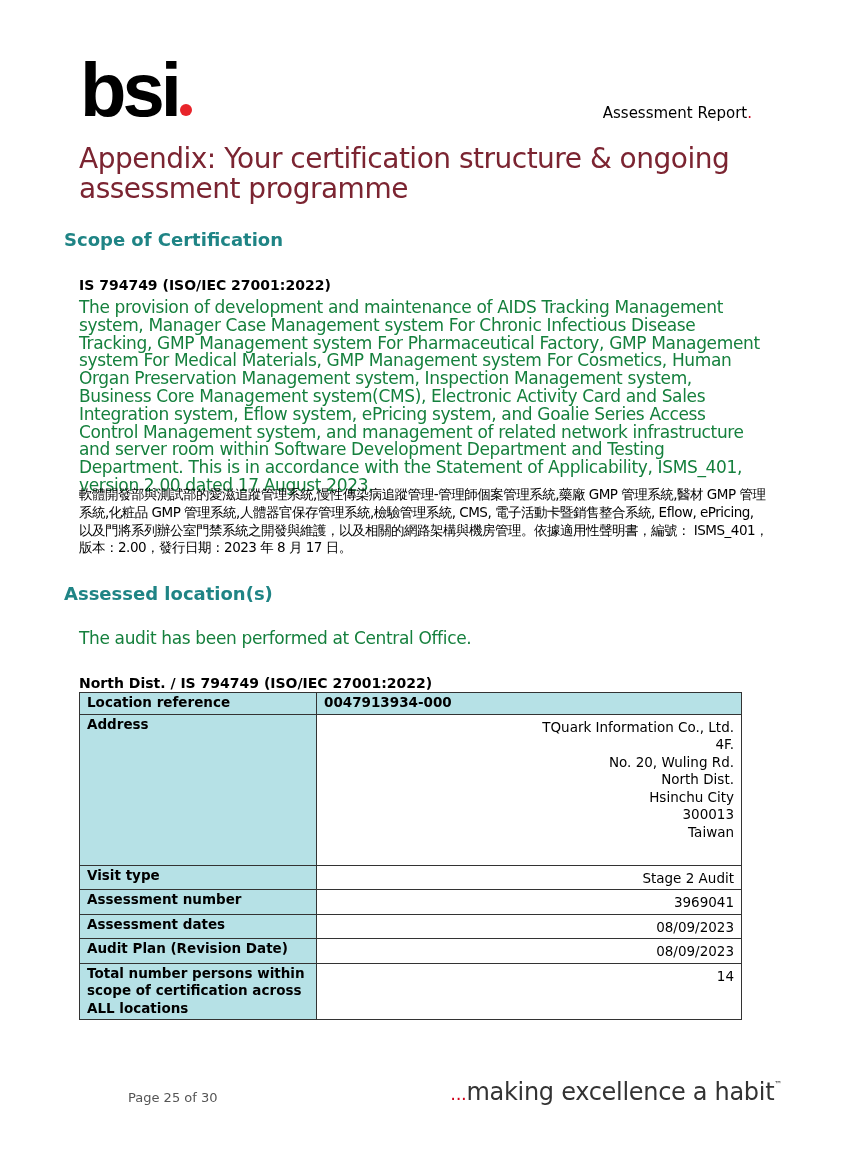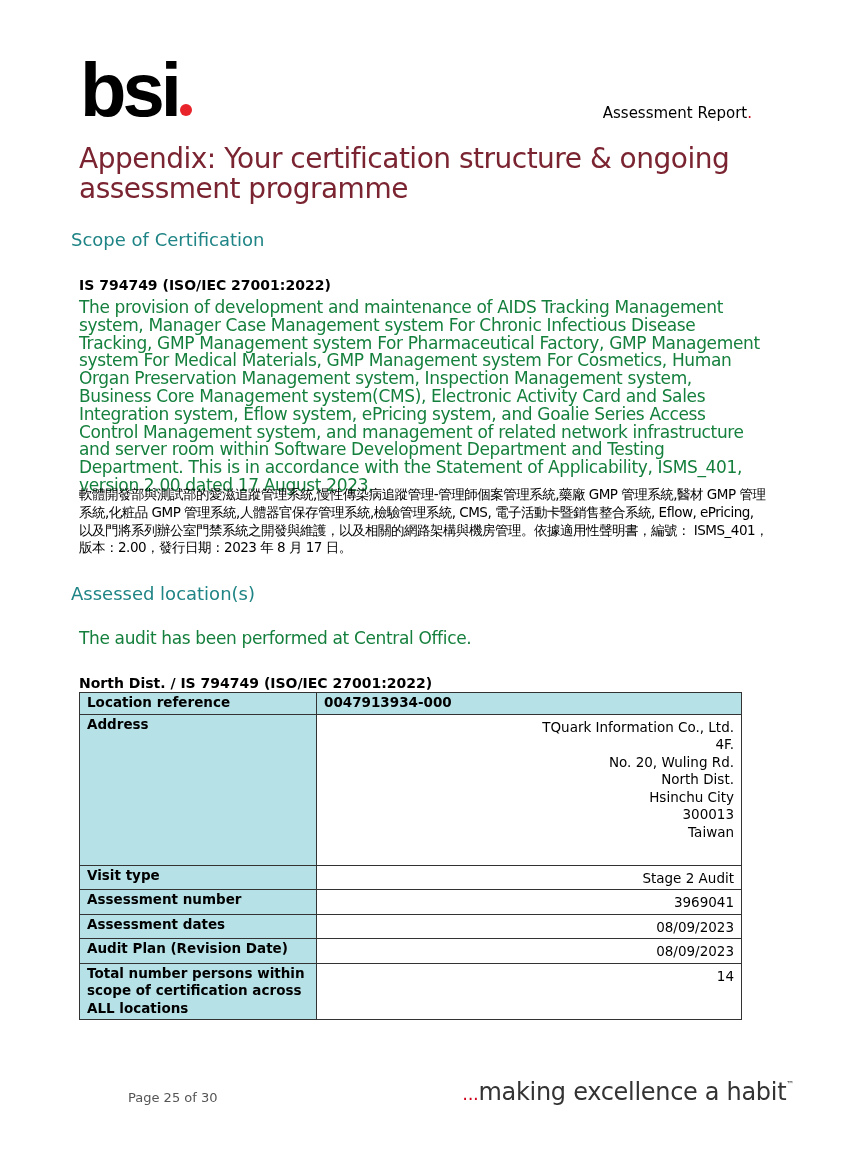--- a/index.html
+++ b/index.html
@@ -17,21 +17,21 @@
     position: absolute; right: 98px; top: 104px;
     font-size: 15px; color: #000;
   }
   .report-label .red { color: #d0021b; }
   .title {
     position: absolute; left: 79px; top: 144px; width: 700px;
     font-size: 28px; line-height: 30px; color: #7b2431; font-weight: normal;
     letter-spacing: -0.5px;
   }
   .h2 {
-    position: absolute; left: 71px; font-size: 18px; font-weight: normal; color: #1f8485;
+    position: absolute; left: 64px; font-size: 18px; font-weight: bold; color: #1f8485;
   }
   .h3 {
     position: absolute; left: 79px; font-size: 14px; font-weight: bold; color: #000;
   }
   .para {
     position: absolute; left: 79px; width: 690px; font-size: 17px; line-height: 17.8px; color: #15803d;
     letter-spacing: -0.35px;
   }
   .zh {
     position: absolute; left: 79px; width: 690px; font-size: 13.5px; line-height: 17.8px; color: #000;
@@ -42,21 +42,21 @@
     border-collapse: collapse; font-size: 13.5px;
   }
   table.loc td {
     border: 1px solid #333; vertical-align: top; padding: 1px 7px 2px 7px;
     line-height: 17.5px;
   }
   table.loc td.k { background: #b6e1e6; font-weight: bold; width: 222px; }
   table.loc td.v { background: #fff; padding-top: 4px; text-align: right; }
   table.loc tr.hdr td { background: #b6e1e6; font-weight: bold; padding-top: 1px; }
   .footer-page { position: absolute; left: 128px; top: 1090px; font-size: 13px; color: #555; }
-  .footer-tag { position: absolute; right: 56px; top: 1078px; font-size: 24px; color: #333; letter-spacing: -0.3px; }
+  .footer-tag { position: absolute; right: 68px; top: 1078px; font-size: 24px; color: #333; letter-spacing: -0.3px; }
   .footer-tag .red { color: #d0021b; font-size: 18px; }
   .footer-tag sup { font-size: 8px; vertical-align: top; position: relative; top: 2px; }
 </style>
 </head>
 <body>
 
 <div class="logo"><span>bsi</span><span class="dot"></span></div>
 
 <div class="report-label"><span>Assessment Report</span><span class="red">.</span></div>
 

